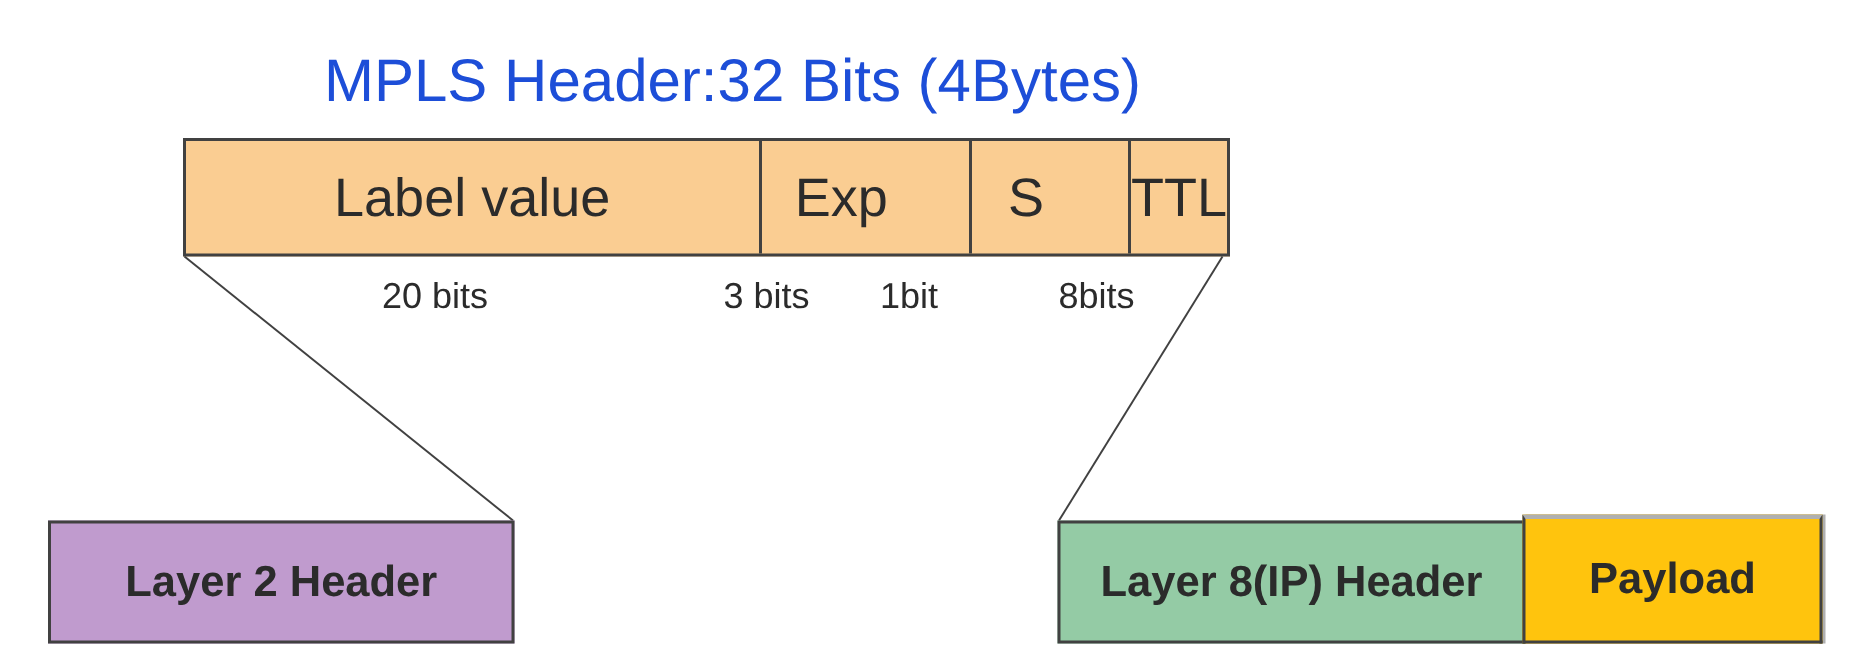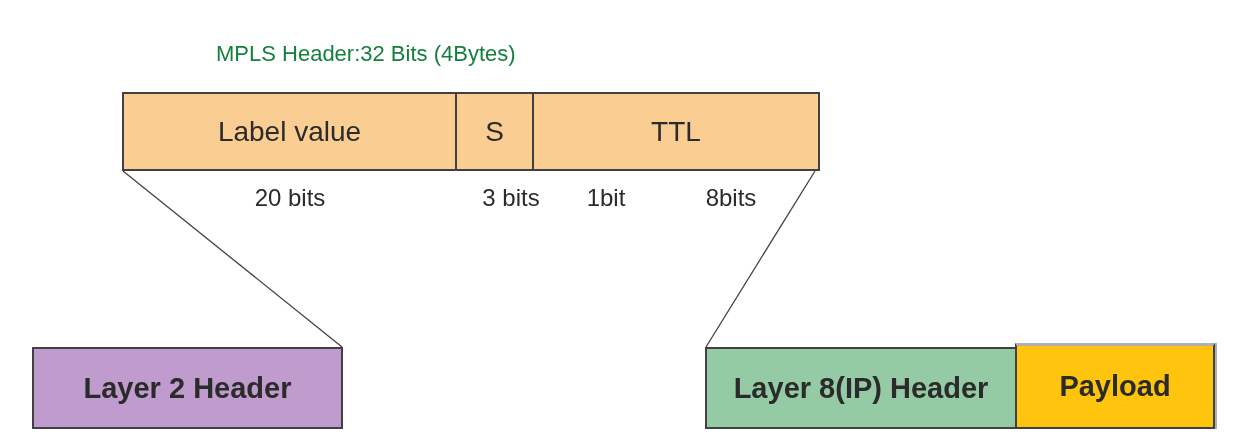--- a/index.html
+++ b/index.html
@@ -12,43 +12,44 @@
     font-family: "Liberation Sans", sans-serif;
     color: #2b2b2b;
     overflow: hidden;
   }
 
   
   .title {
     position: absolute;
     left: 216px;
     top: 38px;
-    font-size: 22px;
+    font-size: 40px;
     line-height: 32px;
     white-space: nowrap;
-    color: #15803d;
+    color: #1d4ed8;
   }
 
   
   .header-box {
     position: absolute;
     left: 122px;
     top: 92px;
     width: 698px;
     height: 79px;
     background: #facd92;
     border: 2px solid #414141;
     display: flex;
   }
   .header-box .cell {
     display: flex;
     align-items: center;
     justify-content: center;
-    font-size: 28px;
+    font-size: 36px;
     white-space: nowrap;
+    margin-left: 32px;
   }
   .cell.c1 { width: 331px; }
   .cell.c2 { width: 113px; border-left: 2px solid #414141; }
   .cell.c3 { width: 77px;  border-left: 2px solid #414141; }
   .cell.c4 { flex: 1;      border-left: 2px solid #414141; }
 
   
   .bits-label {
     position: absolute;
     top: 183px;
@@ -100,20 +101,21 @@
 </style>
 </head>
 <body>
 
 <div class="stage">
 
   <div class="title">MPLS Header:32 Bits (4Bytes)</div>
 
   <div class="header-box">
     <div class="cell c1">Label value</div>
+    <div class="cell c2">Exp</div>
     <div class="cell c3">S</div>
     <div class="cell c4">TTL</div>
   </div>
 
   <div class="bits-label b1">20 bits</div>
   <div class="bits-label b2">3 bits</div>
   <div class="bits-label b3">1bit</div>
   <div class="bits-label b4">8bits</div>
 
   <svg class="connectors" viewBox="0 0 1247 448" xmlns="http://www.w3.org/2000/svg">

